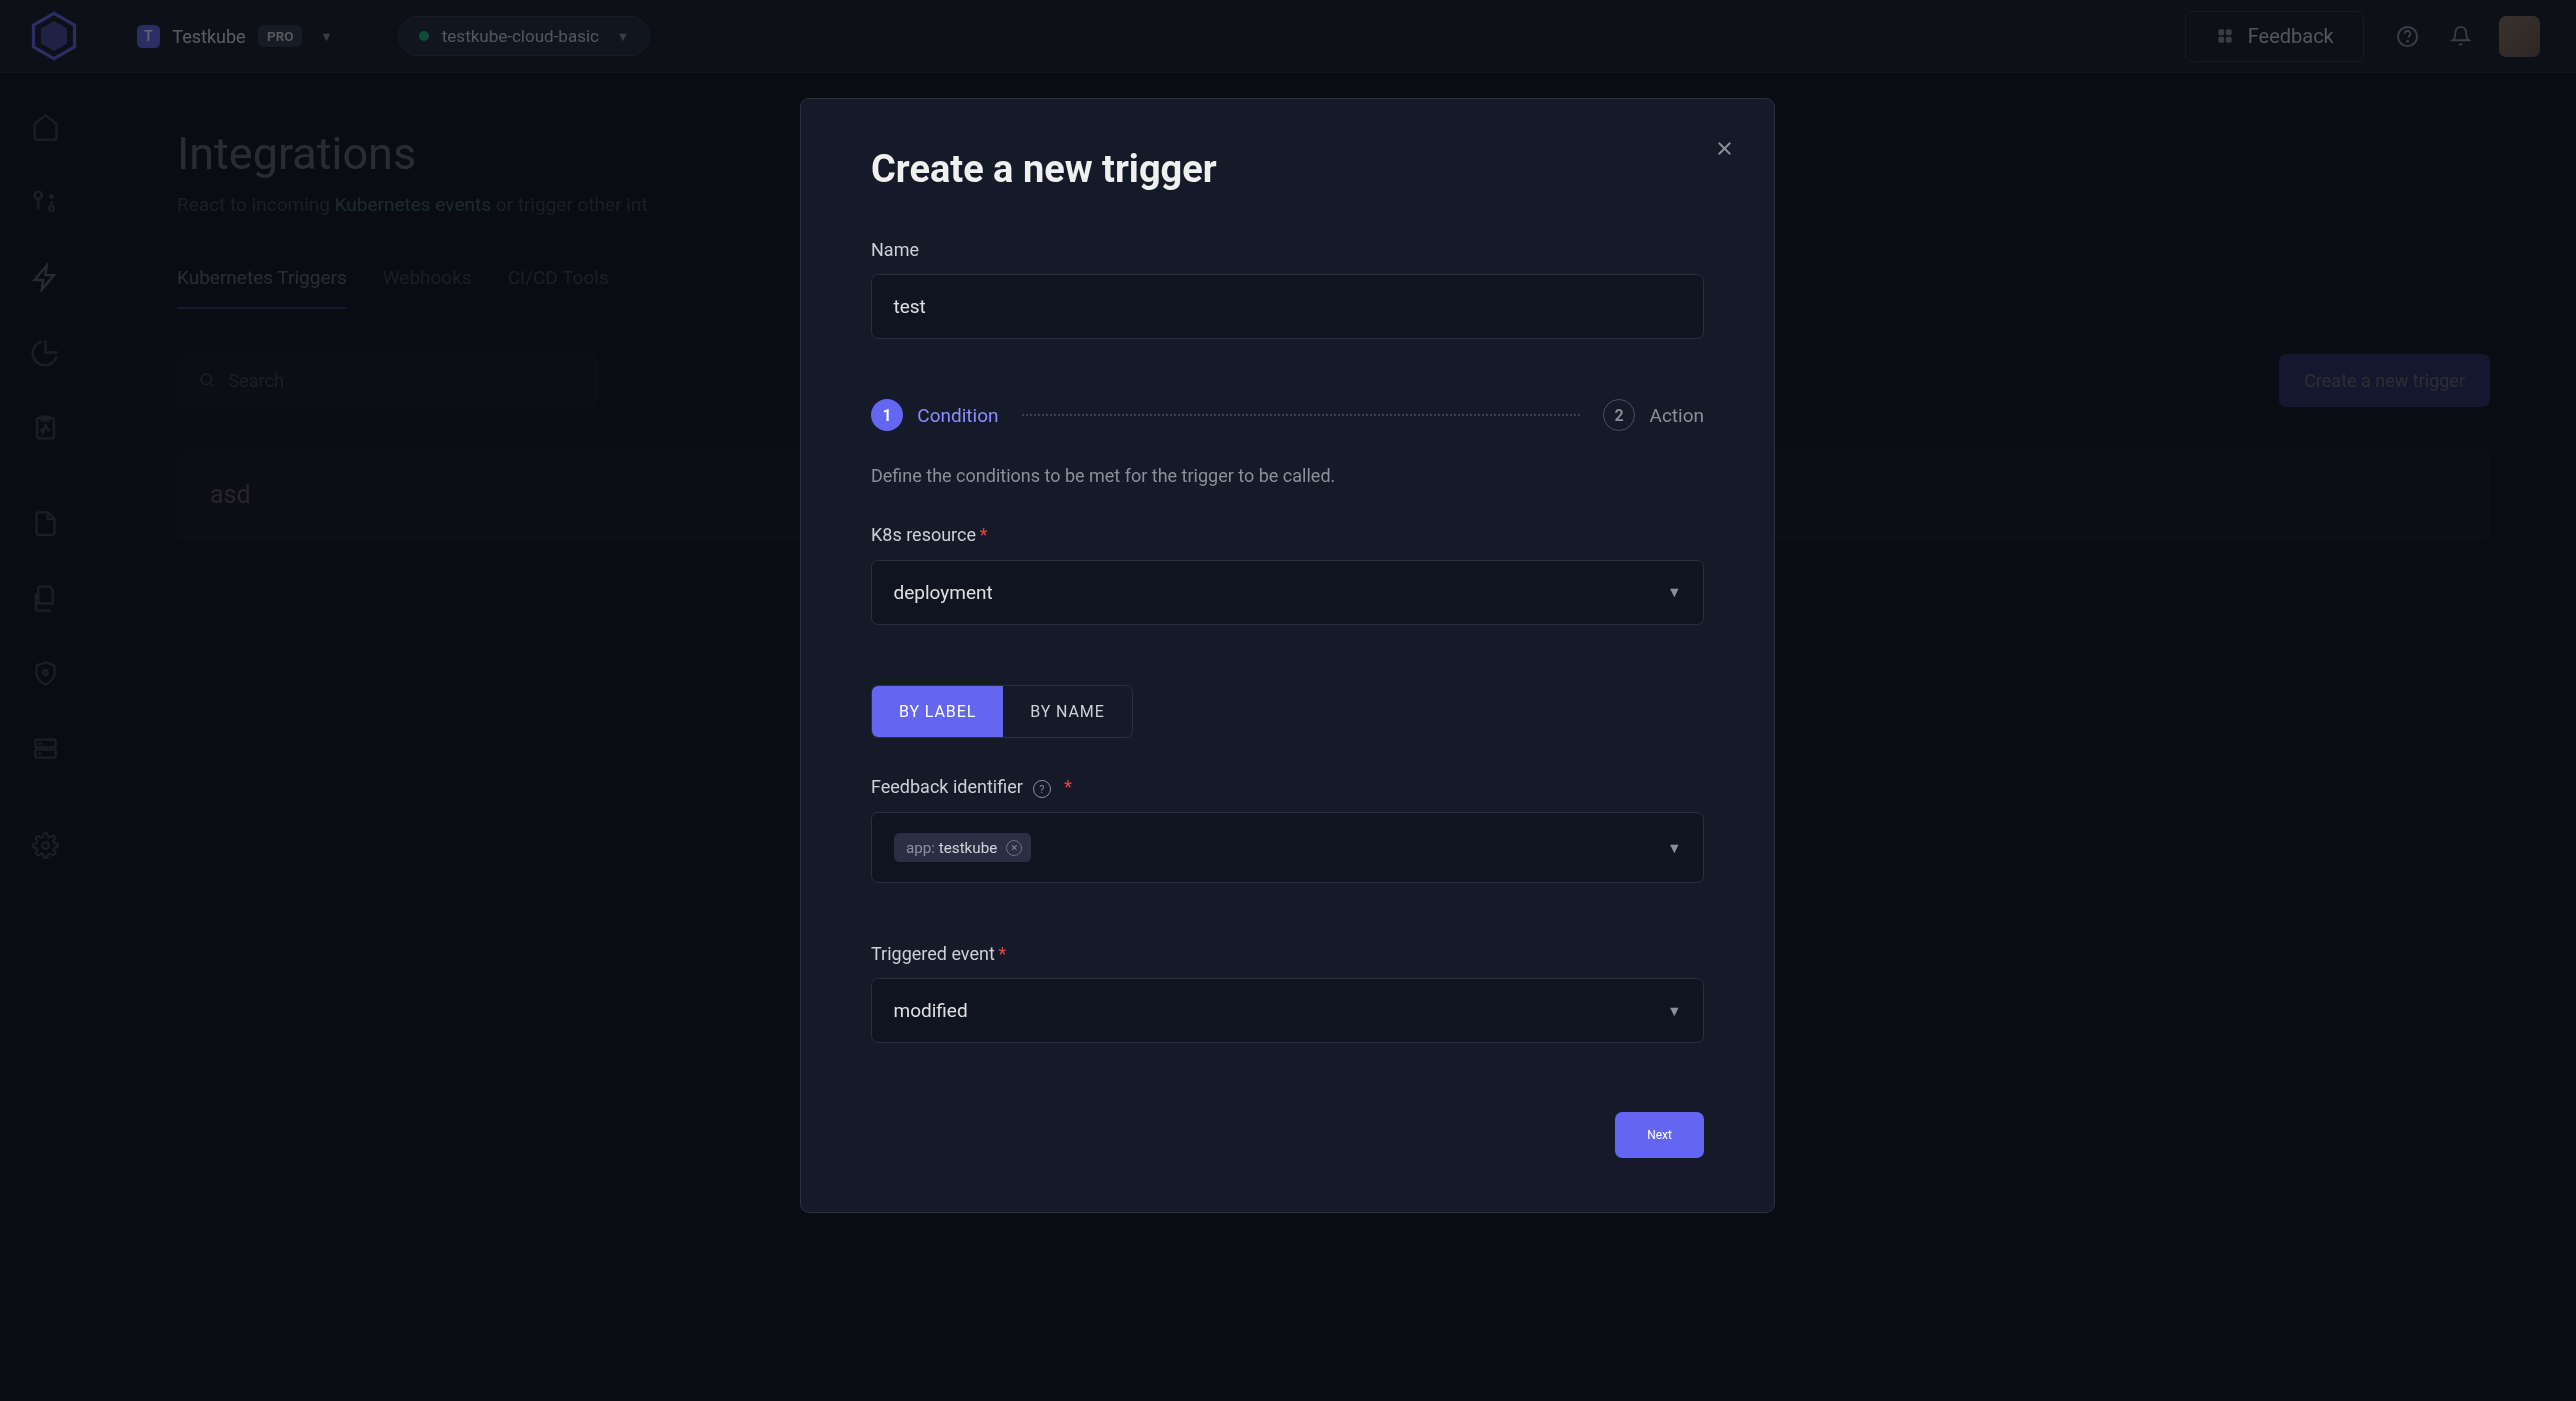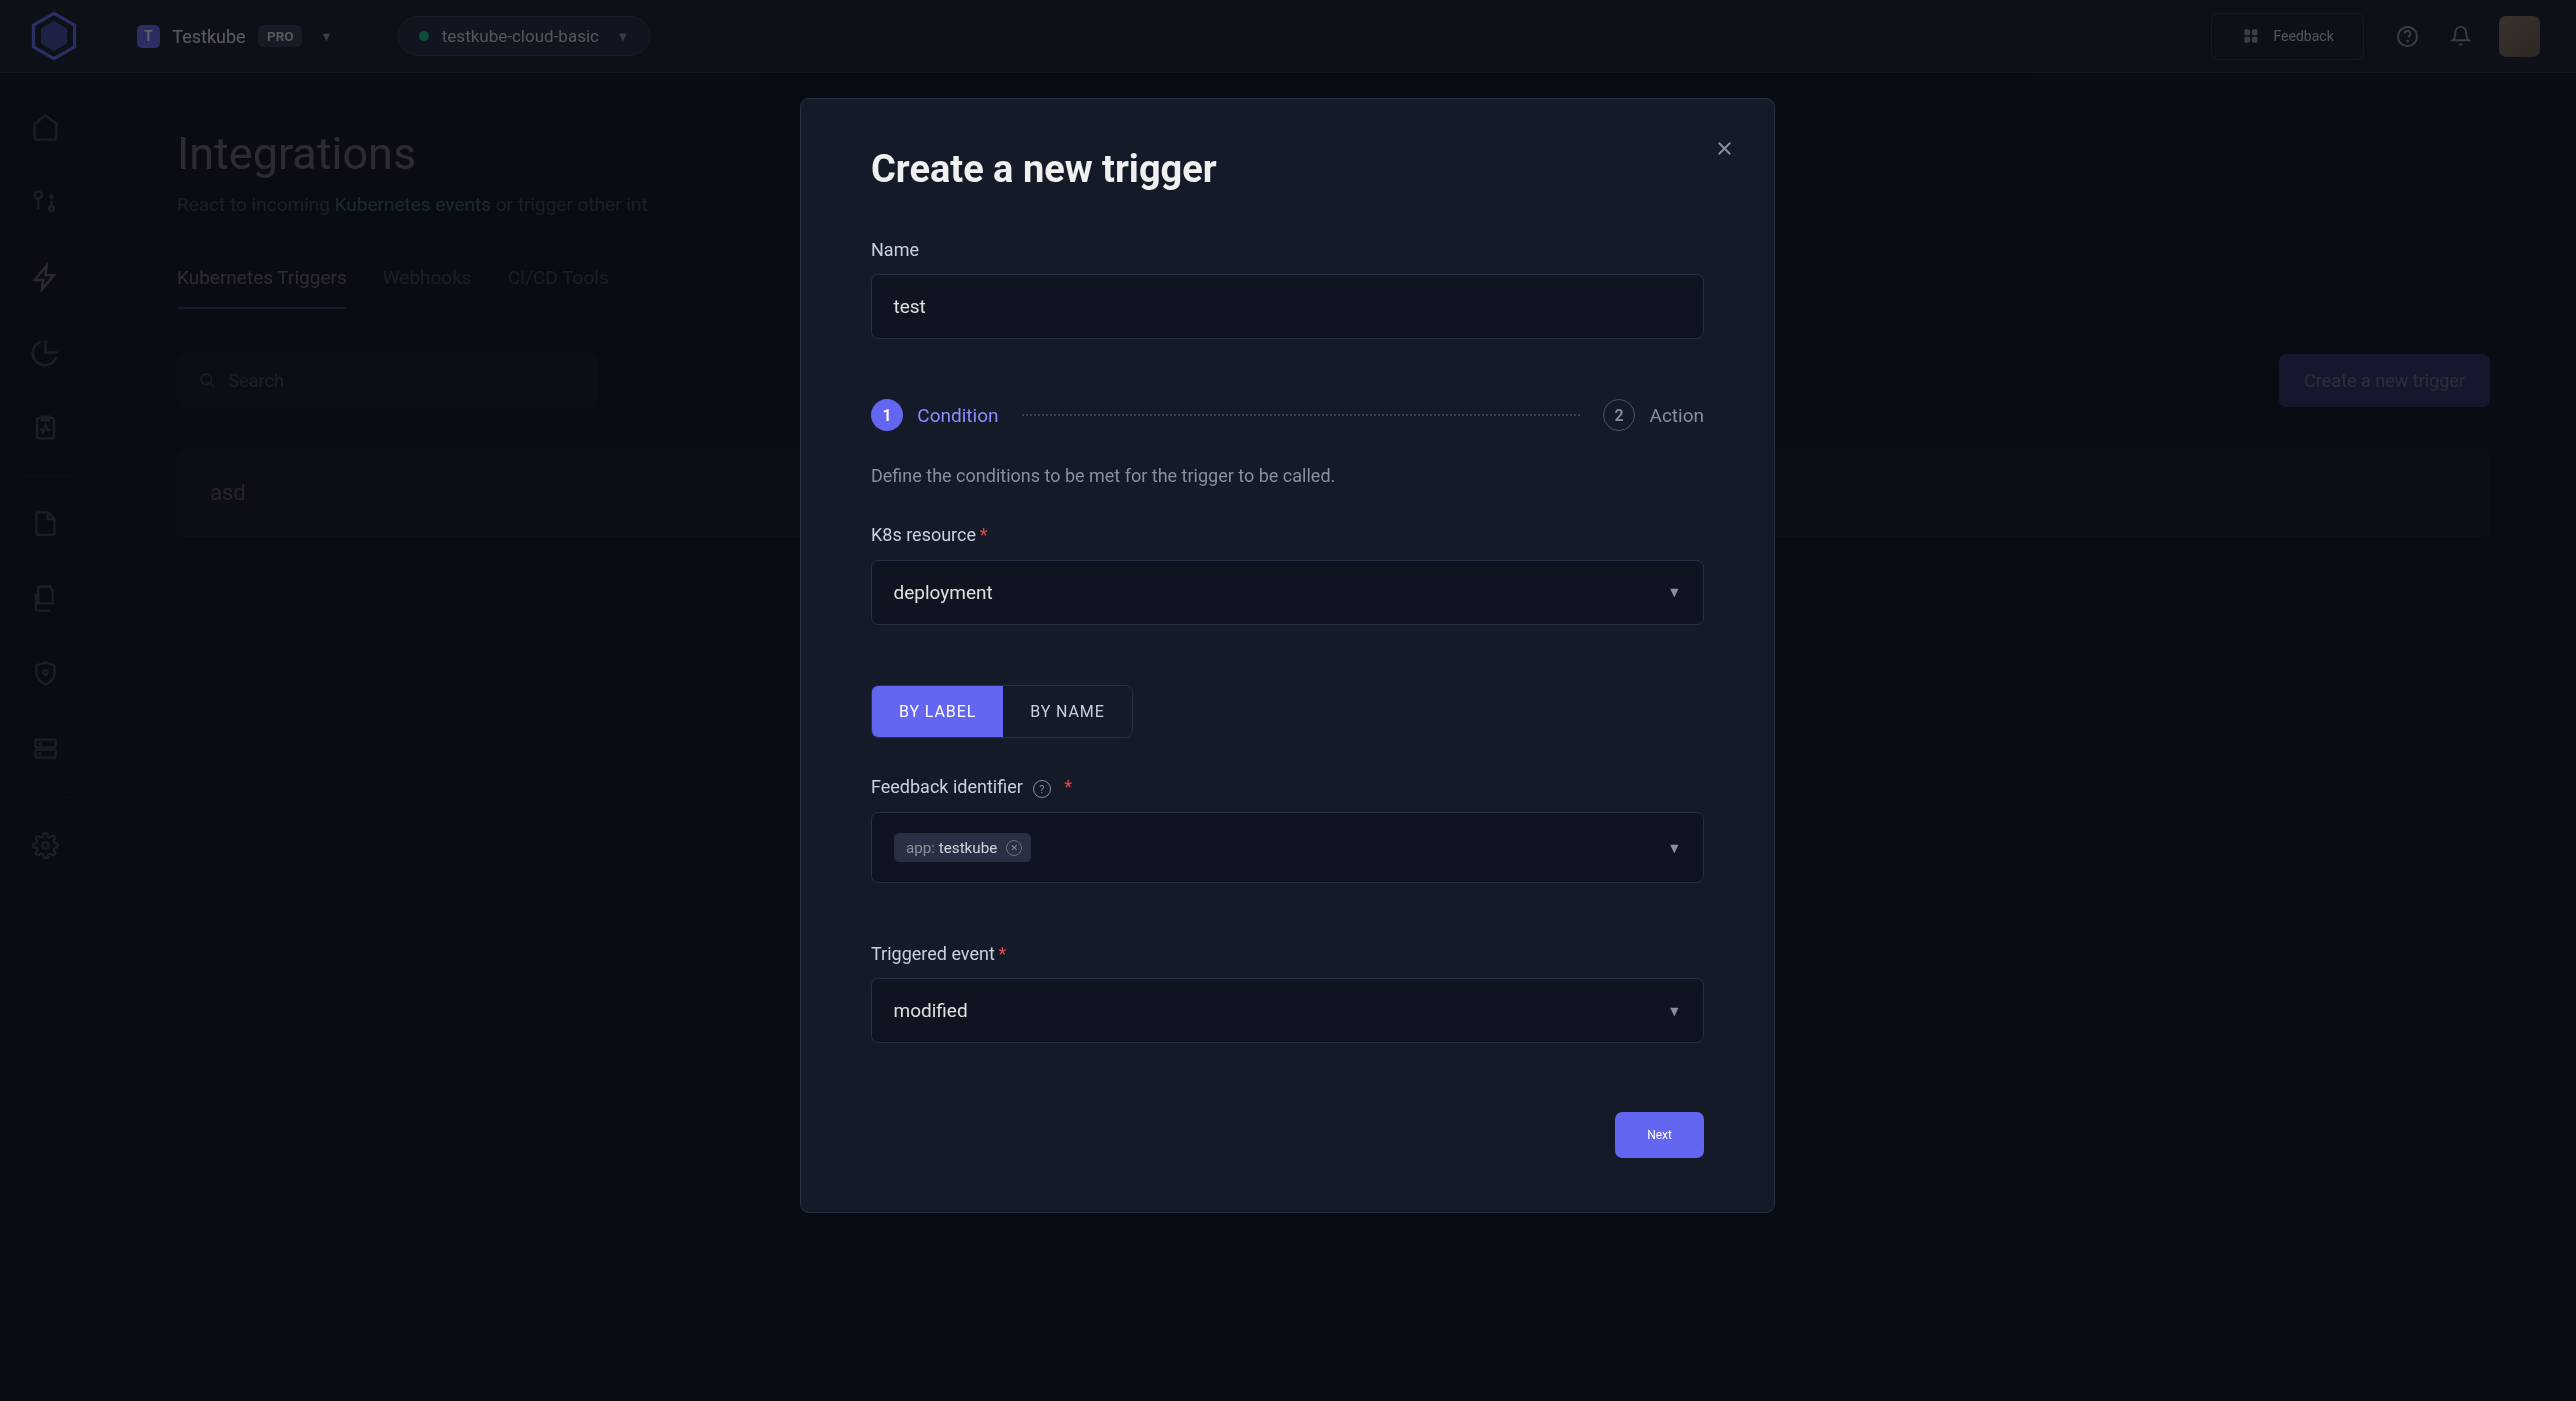--- a/index.html
+++ b/index.html
@@ -85,21 +85,21 @@
       background: #10b981;
     }
     .spacer { flex: 1; }
     .feedback-btn {
       display: flex;
       align-items: center;
       gap: 12.5px;
       border: 0.9px solid #2a2f44;
       padding: 12.5px 29px;
       border-radius: 7.2px;
-      font-size: 14px;
+      font-size: 20px;
       color: #d0d4dc;
       margin-right: 18px;
     }
     .topbar-icon {
       width: 38px;
       height: 38px;
       display: flex;
       align-items: center;
       justify-content: center;
       color: #8b8f9c;
@@ -194,21 +194,21 @@
       color: #fff;
       font-size: 18px;
       padding: 16px 25px;
       border-radius: 7.2px;
     }
     .list-row {
       background: #151a28;
       border: 0.9px solid #2a2f44;
       border-radius: 7.2px;
       padding: 30.5px 32px;
-      font-size: 22px;
+      font-size: 25px;
       color: #f9a8d4;
     }
     .overlay {
       position: absolute;
       inset: 0;
       background: rgba(8,10,16,0.6);
       z-index: 9;
     }
     .modal {
       position: absolute;

